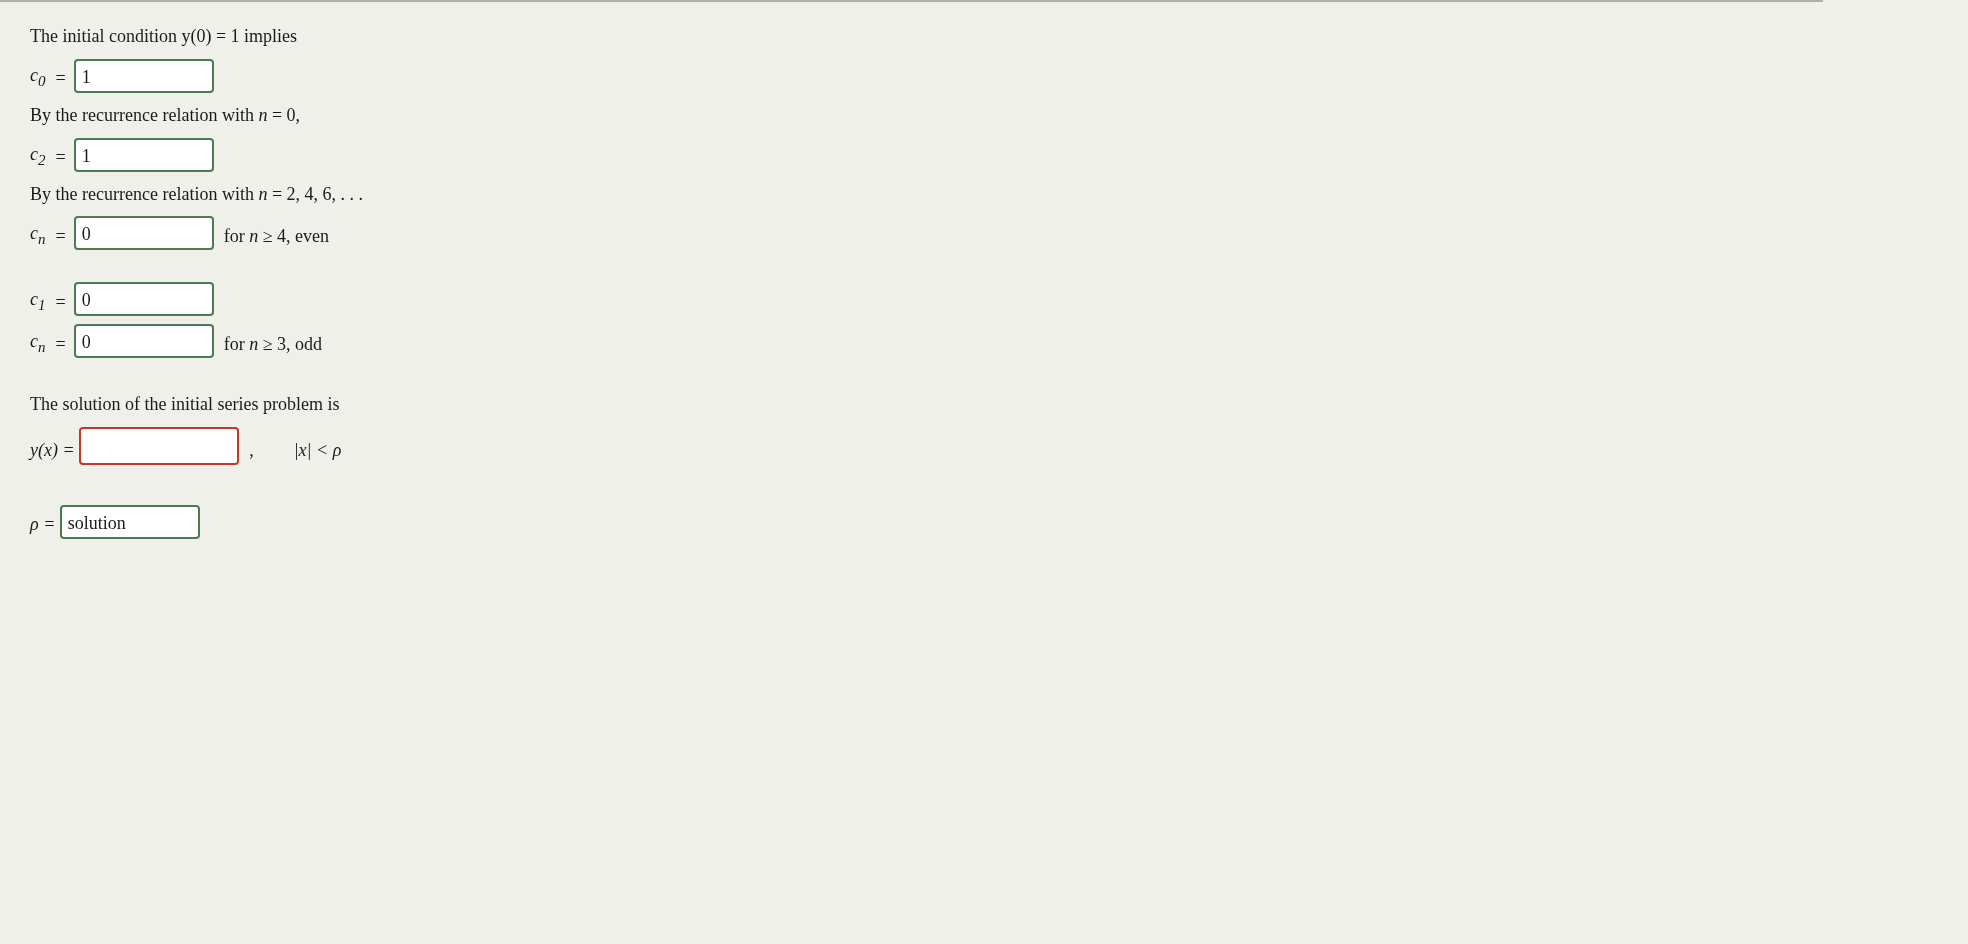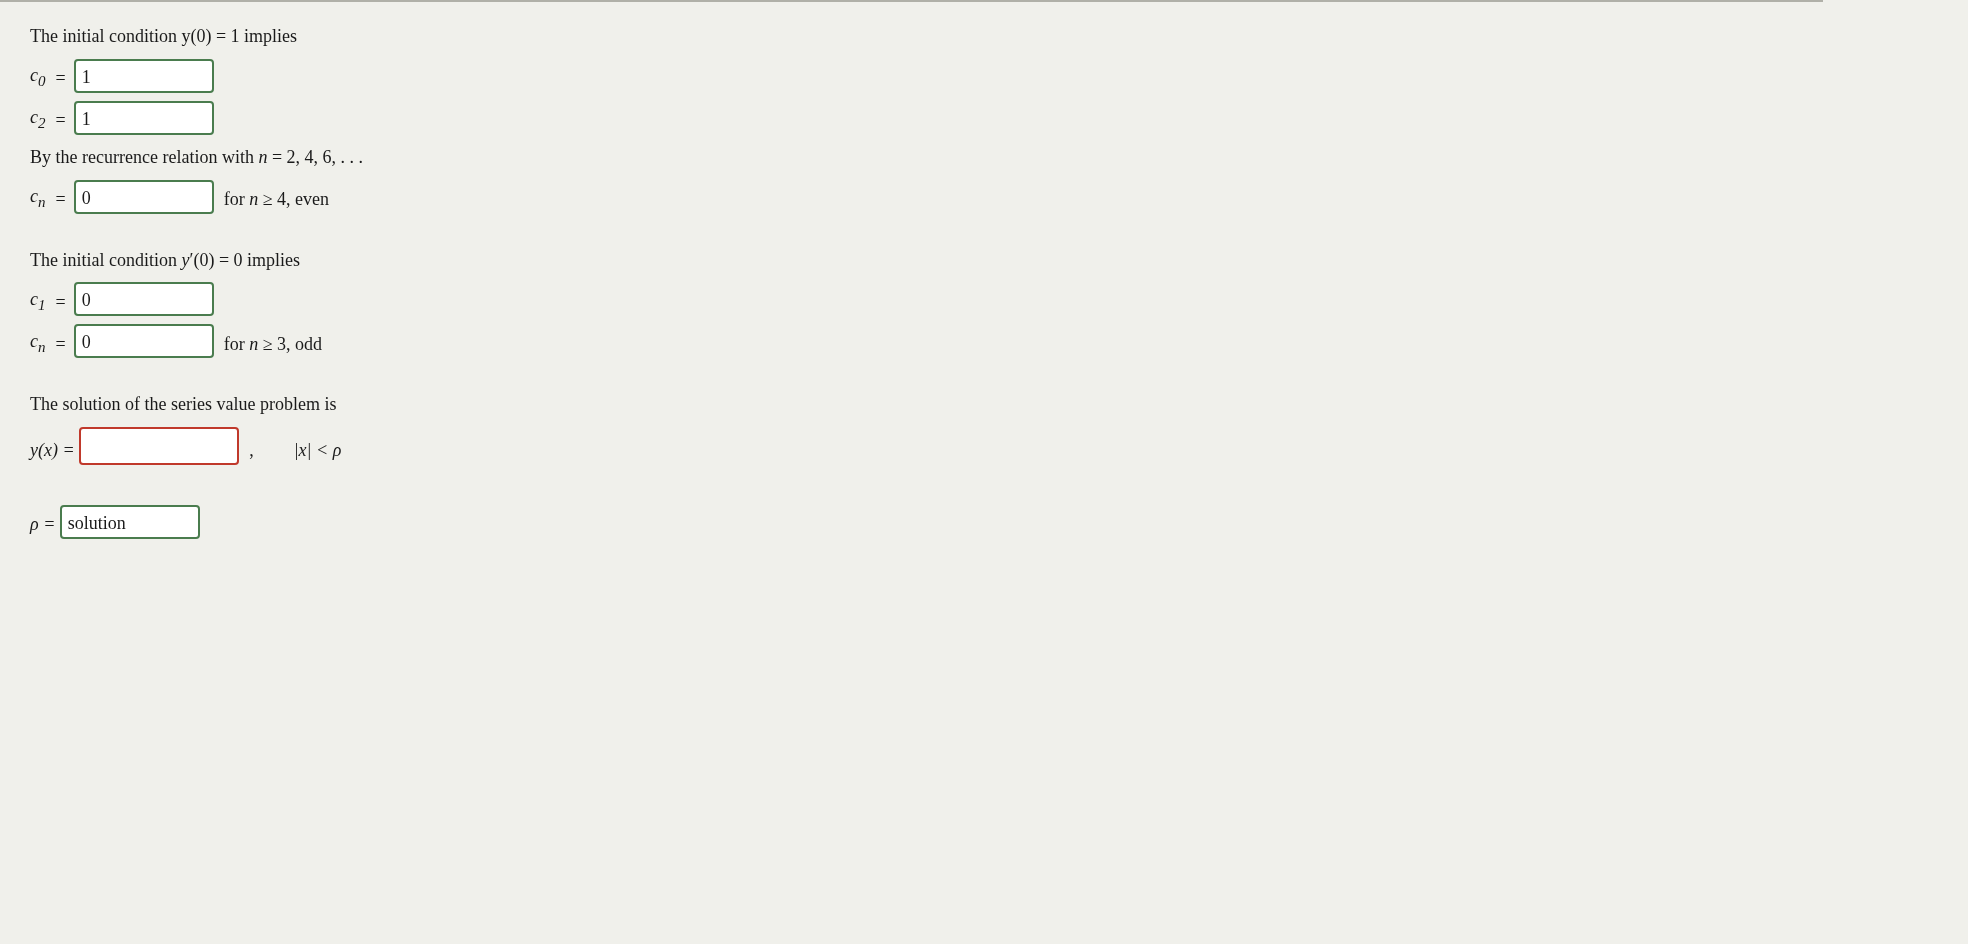--- a/index.html
+++ b/index.html
@@ -104,62 +104,62 @@
     <div class="text-block">
       <span>The initial condition y(0) = 1 implies</span>
     </div>
 
     <div class="line">
       <span class="label math"><i>c</i><sub>0</sub></span>
       <span class="equals">=</span>
       <span class="input-green">1</span>
     </div>
 
+    <div class="text-block">
+      By the recurrence relation with <i>n</i> = 0,
+    </div>
 
     <div class="line">
       <span class="label math"><i>c</i><sub>2</sub></span>
       <span class="equals">=</span>
       <span class="input-green">1</span>
     </div>
 
     <div class="text-block">
       By the recurrence relation with <i>n</i> = 2, 4, 6, . . .
     </div>
 
     <div class="line">
       <span class="label math"><i>c</i><sub><i>n</i></sub></span>
       <span class="equals">=</span>
       <span class="input-green">0</span>
       <span class="for-text">for <i>n</i> ≥ 4, even</span>
     </div>
 
     <div class="section-gap"></div>
 
-    <div class="text-block">
-      The initial condition <i>y</i>′(0) = 0 implies
-    </div>
 
     <div class="line">
       <span class="label math"><i>c</i><sub>1</sub></span>
       <span class="equals">=</span>
       <span class="input-green">0</span>
     </div>
 
 
     <div class="line">
       <span class="label math"><i>c</i><sub><i>n</i></sub></span>
       <span class="equals">=</span>
       <span class="input-green">0</span>
       <span class="for-text">for <i>n</i> ≥ 3, odd</span>
     </div>
 
     <div class="section-gap"></div>
 
     <div class="text-block">
-      The solution of the series value problem is
+      The solution of the initial series problem is
     </div>
 
     <div class="line" style="margin-top: 8px;">
       <span class="math"><i>y</i>(<i>x</i>) =&nbsp;</span>
       <span class="input-red"></span>
       <span style="margin-left: 10px; margin-right: 40px;">,</span>
       <span class="math">|<i>x</i>| &lt; <i>ρ</i></span>
     </div>
 
     <div class="section-gap"></div>

